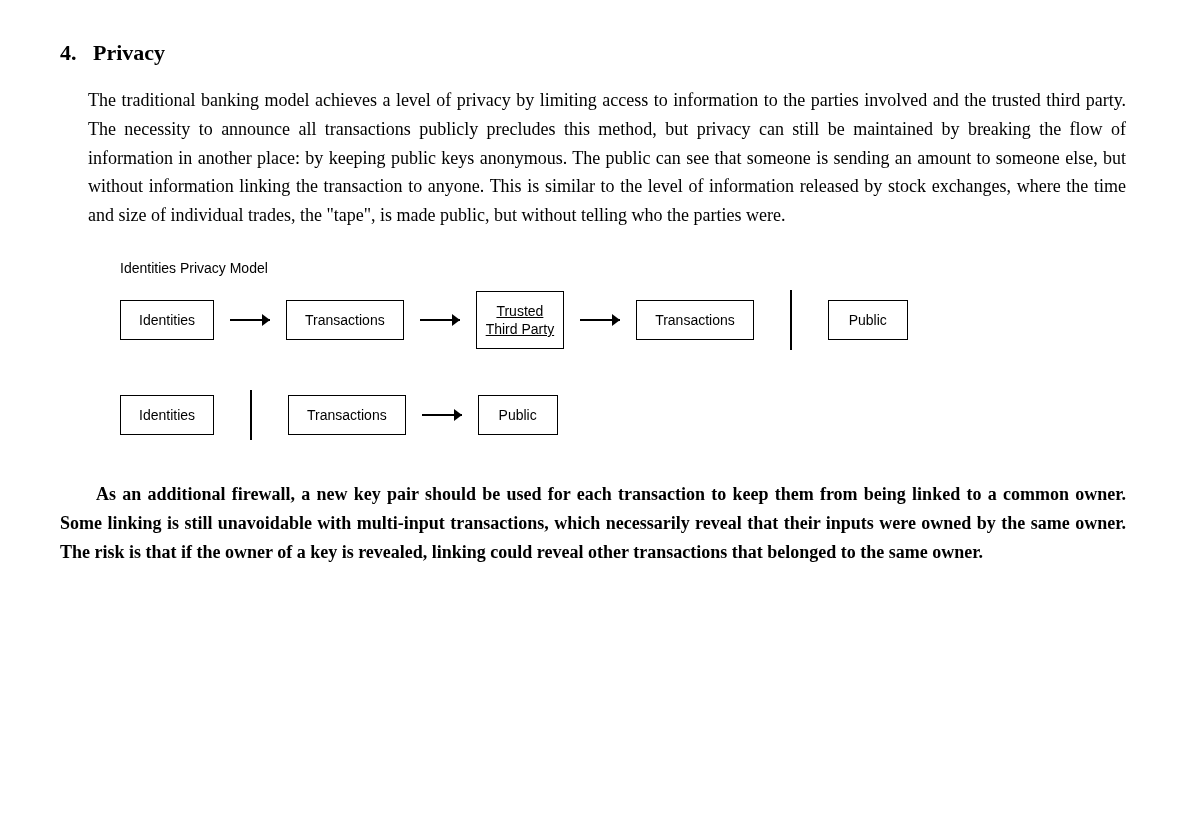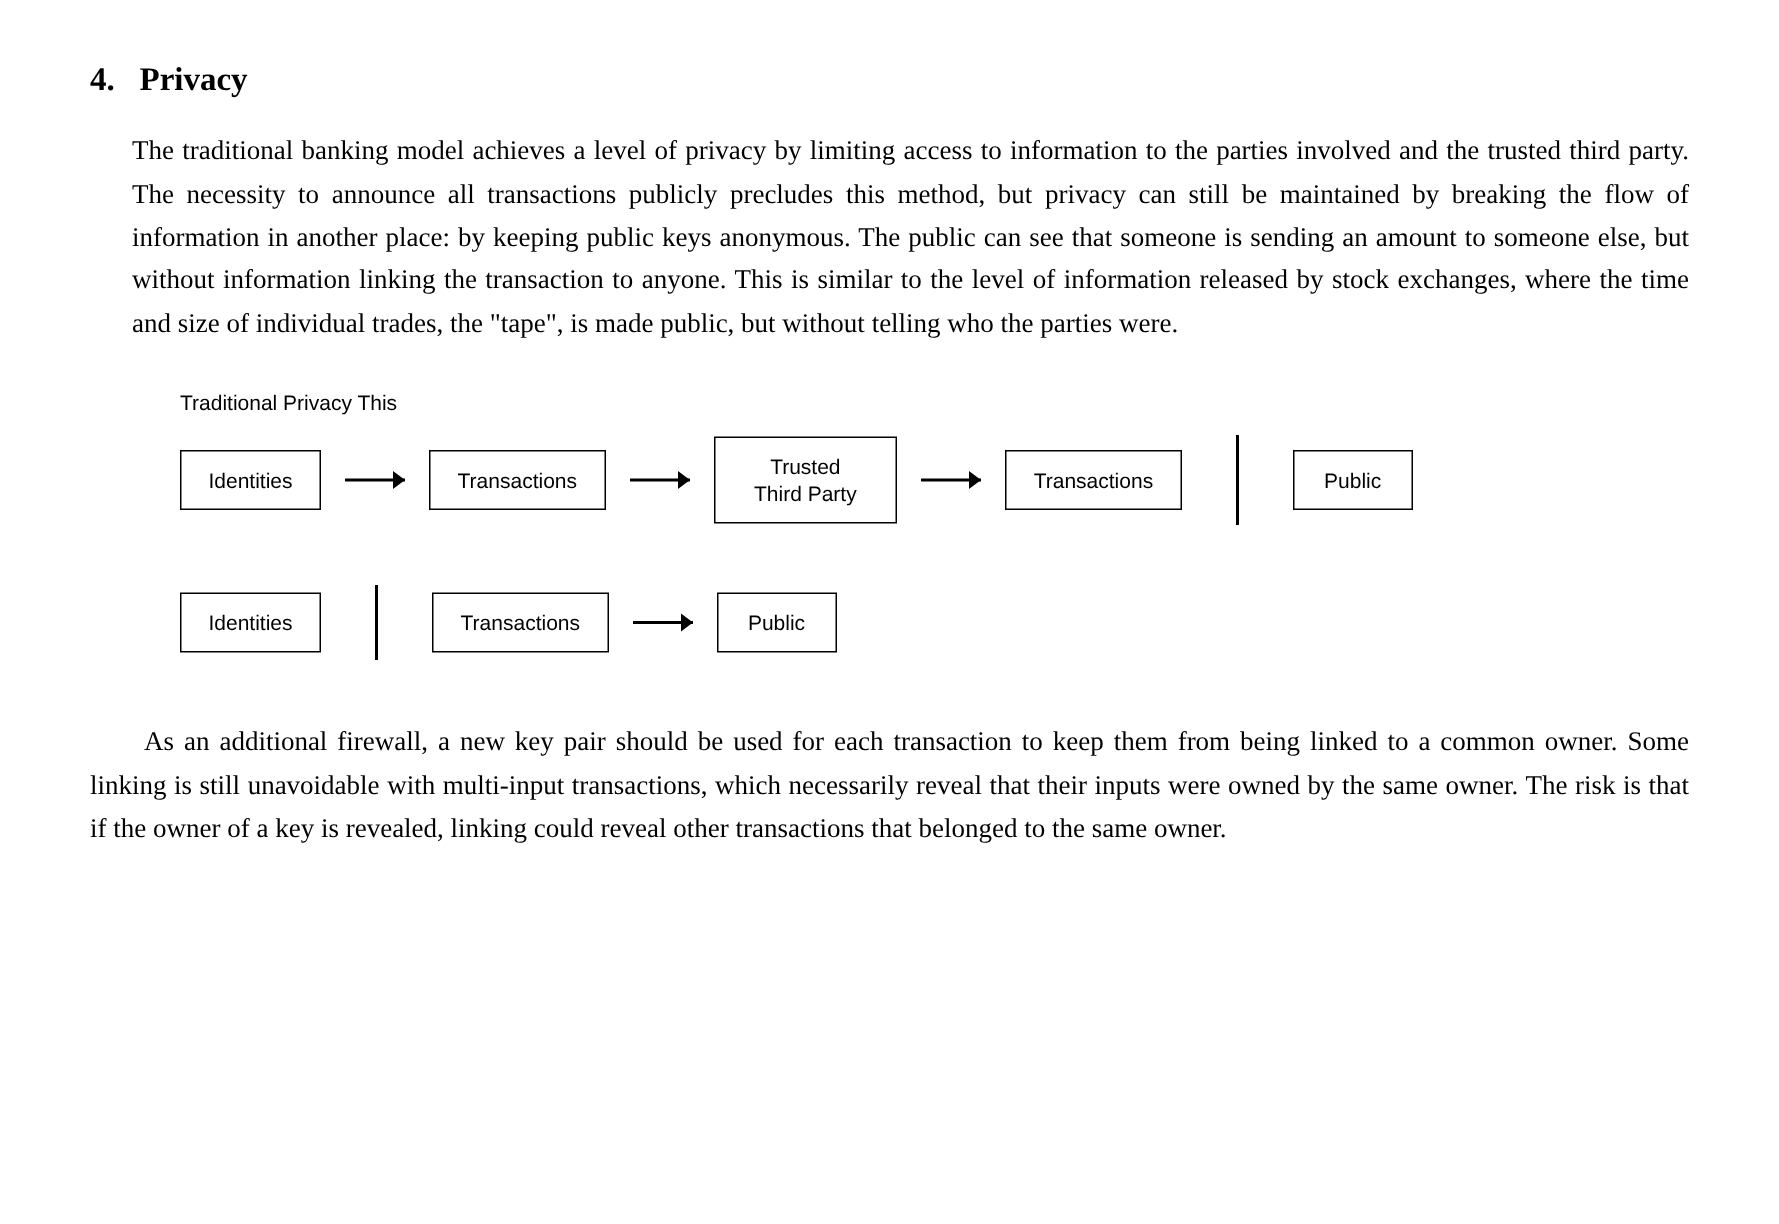--- a/index.html
+++ b/index.html
@@ -106,46 +106,47 @@
 
     .bottom-text {
       text-align: justify;
       line-height: 1.6;
       font-size: 18px;
       margin-top: 10px;
     }
 
     .indent {
       text-indent: 2em;
+      font-weight: bold;
     }
   </style>
 </head>
 <body>
 
 <h2>
   <span>4.</span>&nbsp;&nbsp;
   <span>Privacy</span>
 </h2>
 
 <p class="body-text">The traditional banking model achieves a level of privacy by limiting access to information to the parties involved and the trusted third party.  The necessity to announce all transactions publicly precludes this method, but privacy can still be maintained by breaking the flow of information in another place: by keeping public keys anonymous.  The public can see that someone is sending an amount to someone else, but without information linking the transaction to anyone.  This is similar to the level of information released by stock exchanges, where the time and size of individual trades, the "tape", is made public, but without telling who the parties were.</p>
 
 <div class="diagram-container">
 
-  <div class="diagram-label">Traditional Privacy This</div>
+  <div class="diagram-label">Identities Privacy Model</div>
 
   <div class="diagram-row">
     <div class="box">
       <span>Identities</span>
     </div>
     <div class="arrow"></div>
     <div class="box">
       <span>Transactions</span>
     </div>
     <div class="arrow"></div>
-    <div class="box" style="padding: 10px 26px;">
+    <div class="box" style="padding: 10px 9px; text-decoration: underline;">
       <span>Trusted<br>Third Party</span>
     </div>
     <div class="arrow"></div>
     <div class="box">
       <span>Transactions</span>
     </div>
     <div class="vertical-line"></div>
     <div class="box">
       <span>Public</span>
     </div>

